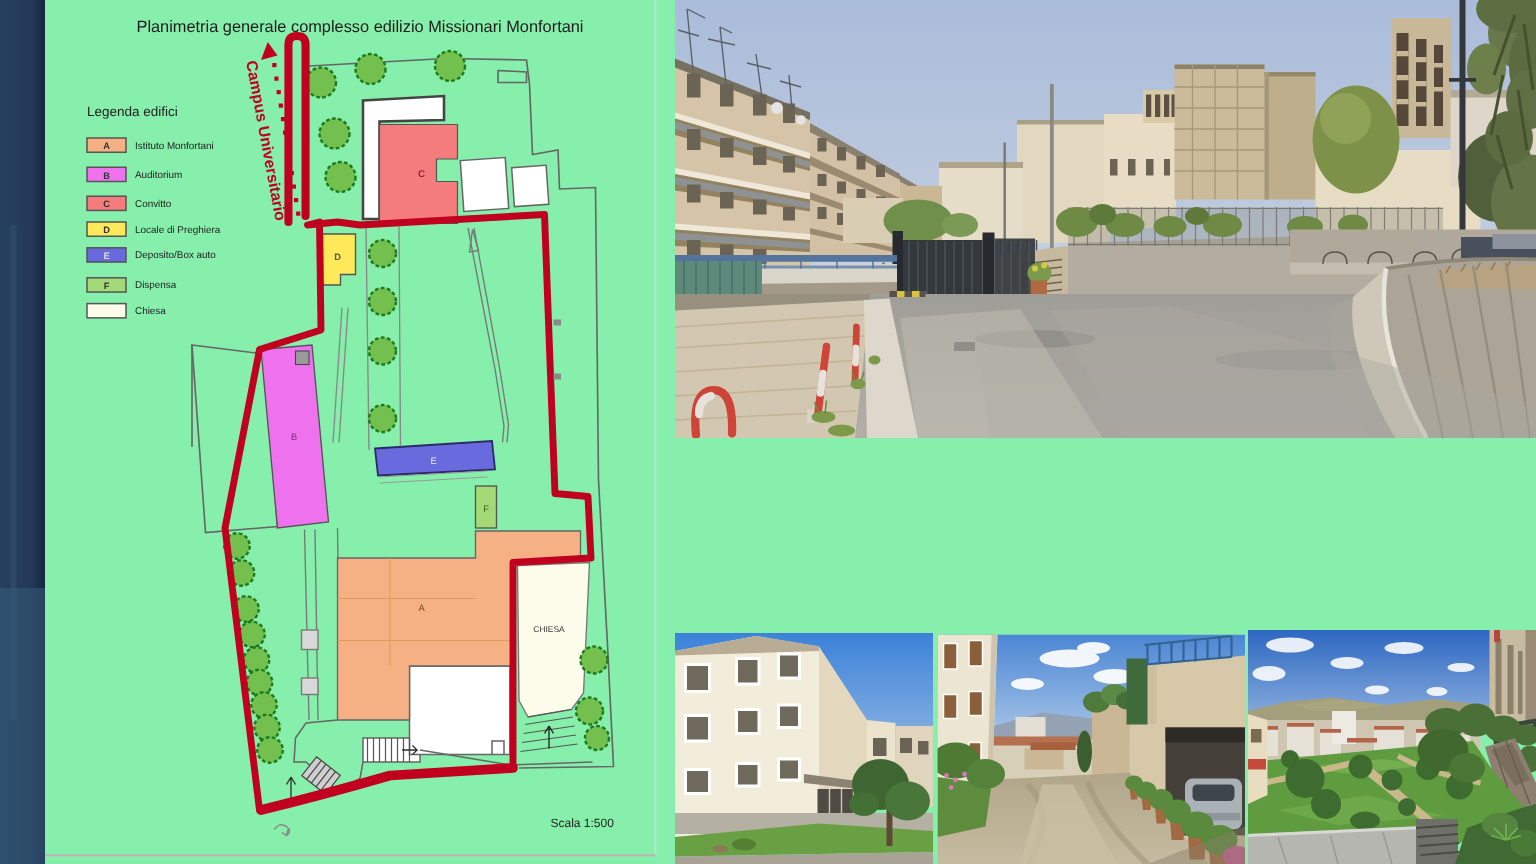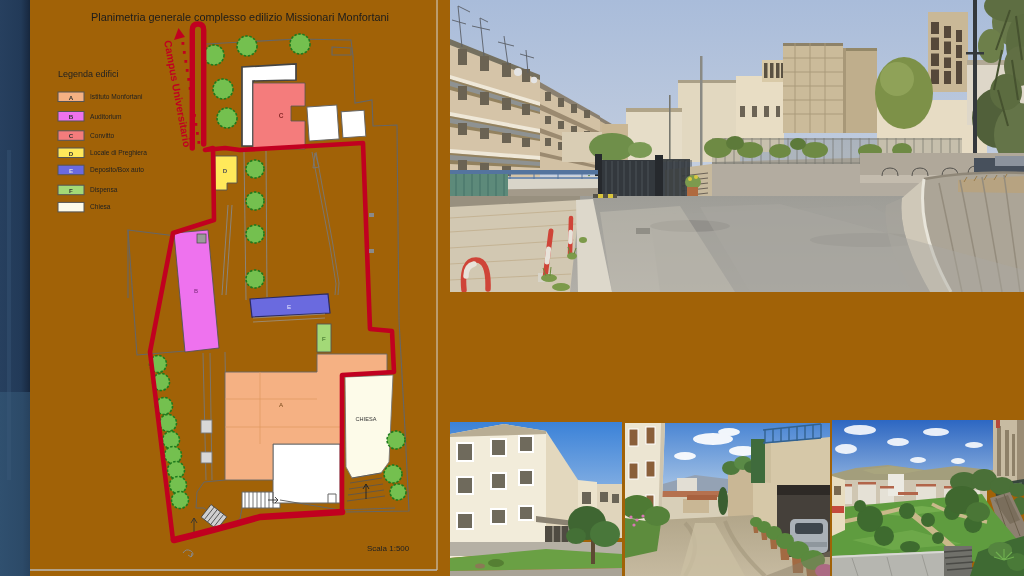--- a/index.html
+++ b/index.html
@@ -1,16 +1,16 @@
 <!DOCTYPE html>
 <html><head>
 <meta charset="utf-8">
 <style>
   html,body{margin:0;padding:0;background:#fff;}
-  #stage{position:relative;width:1024px;height:576px;overflow:hidden;background:#a16207;
+  #stage{position:relative;width:1024px;height:576px;overflow:hidden;background:#86efac;
          font-family:"Liberation Sans",sans-serif;}
   #strip{position:absolute;left:0;top:0;width:30px;height:576px;}
   #strip .t{position:absolute;left:0;top:0;width:30px;height:392px;
     background:linear-gradient(90deg,#27405f 0%,#223a58 70%,#1a2c45 92%,#16273d 100%);}
   #strip .b{position:absolute;left:0;top:392px;width:30px;height:184px;
     background:linear-gradient(90deg,#30506f 0%,#2c4a68 75%,#27425e 100%);}
   #strip .s{position:absolute;left:7px;top:150px;width:4px;height:330px;background:#3d5c7c;opacity:.35;}
   svg{position:absolute;display:block;}
   #plan{left:0;top:0;}
   #pbig{left:450px;top:0;}

